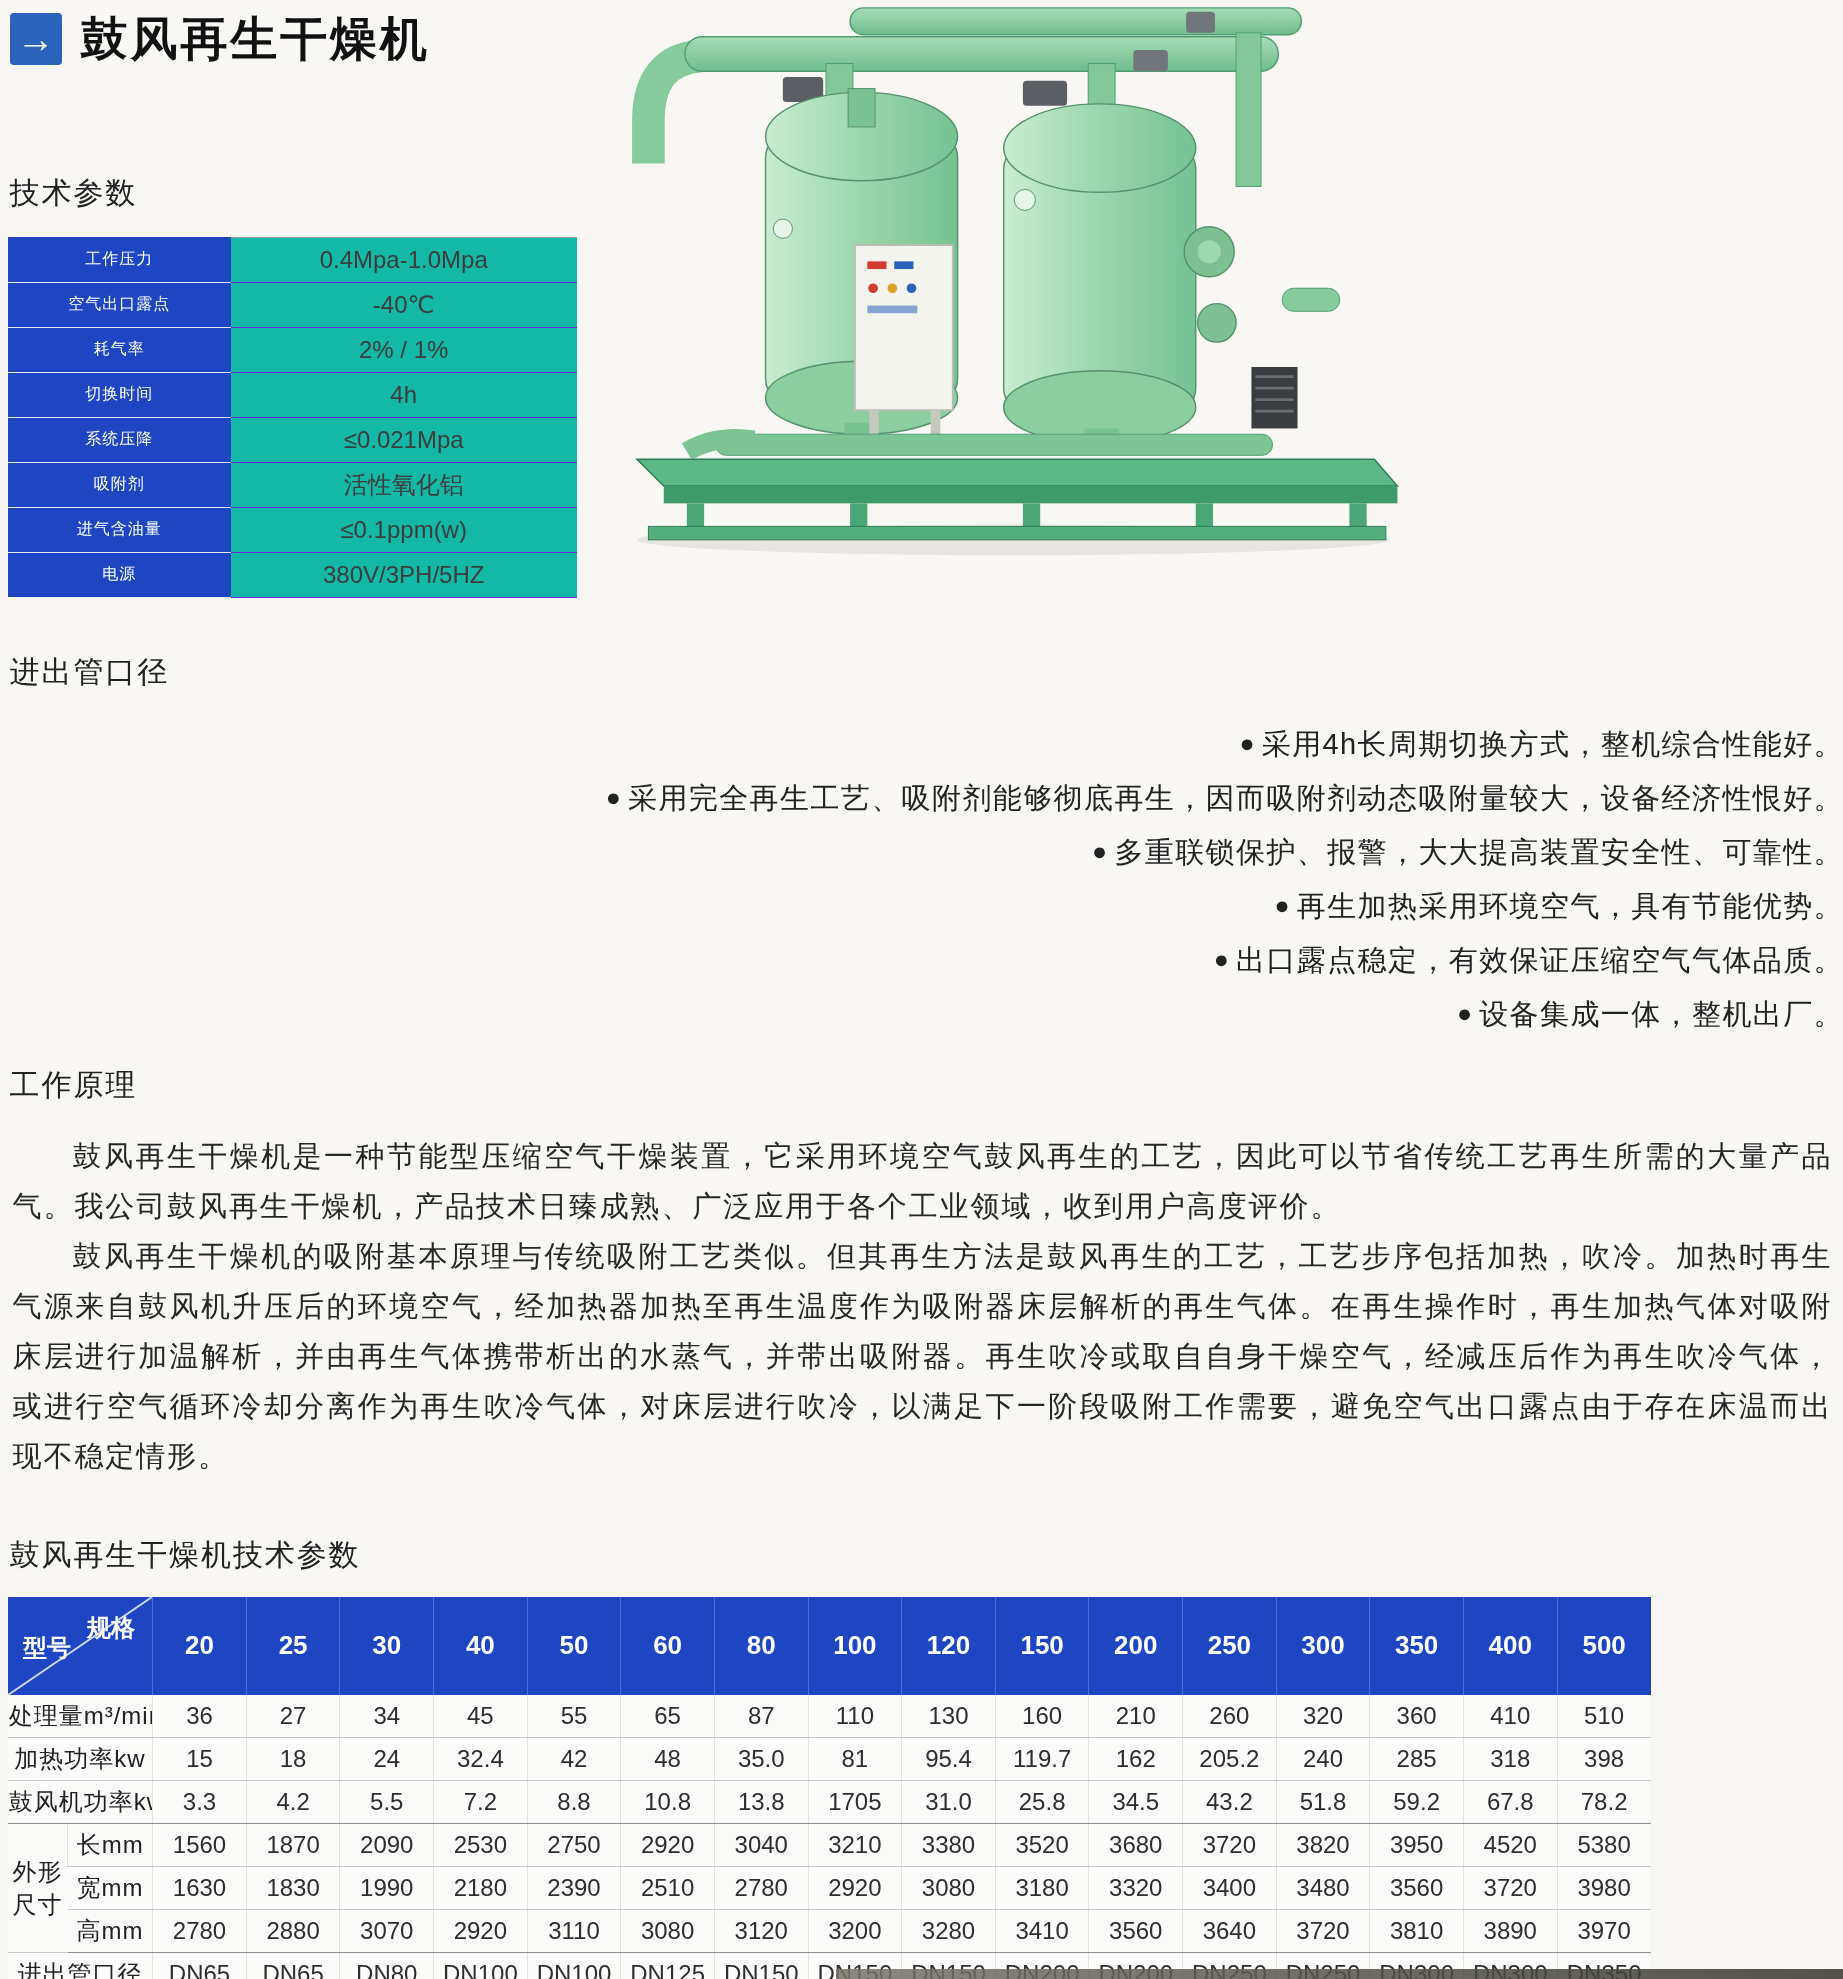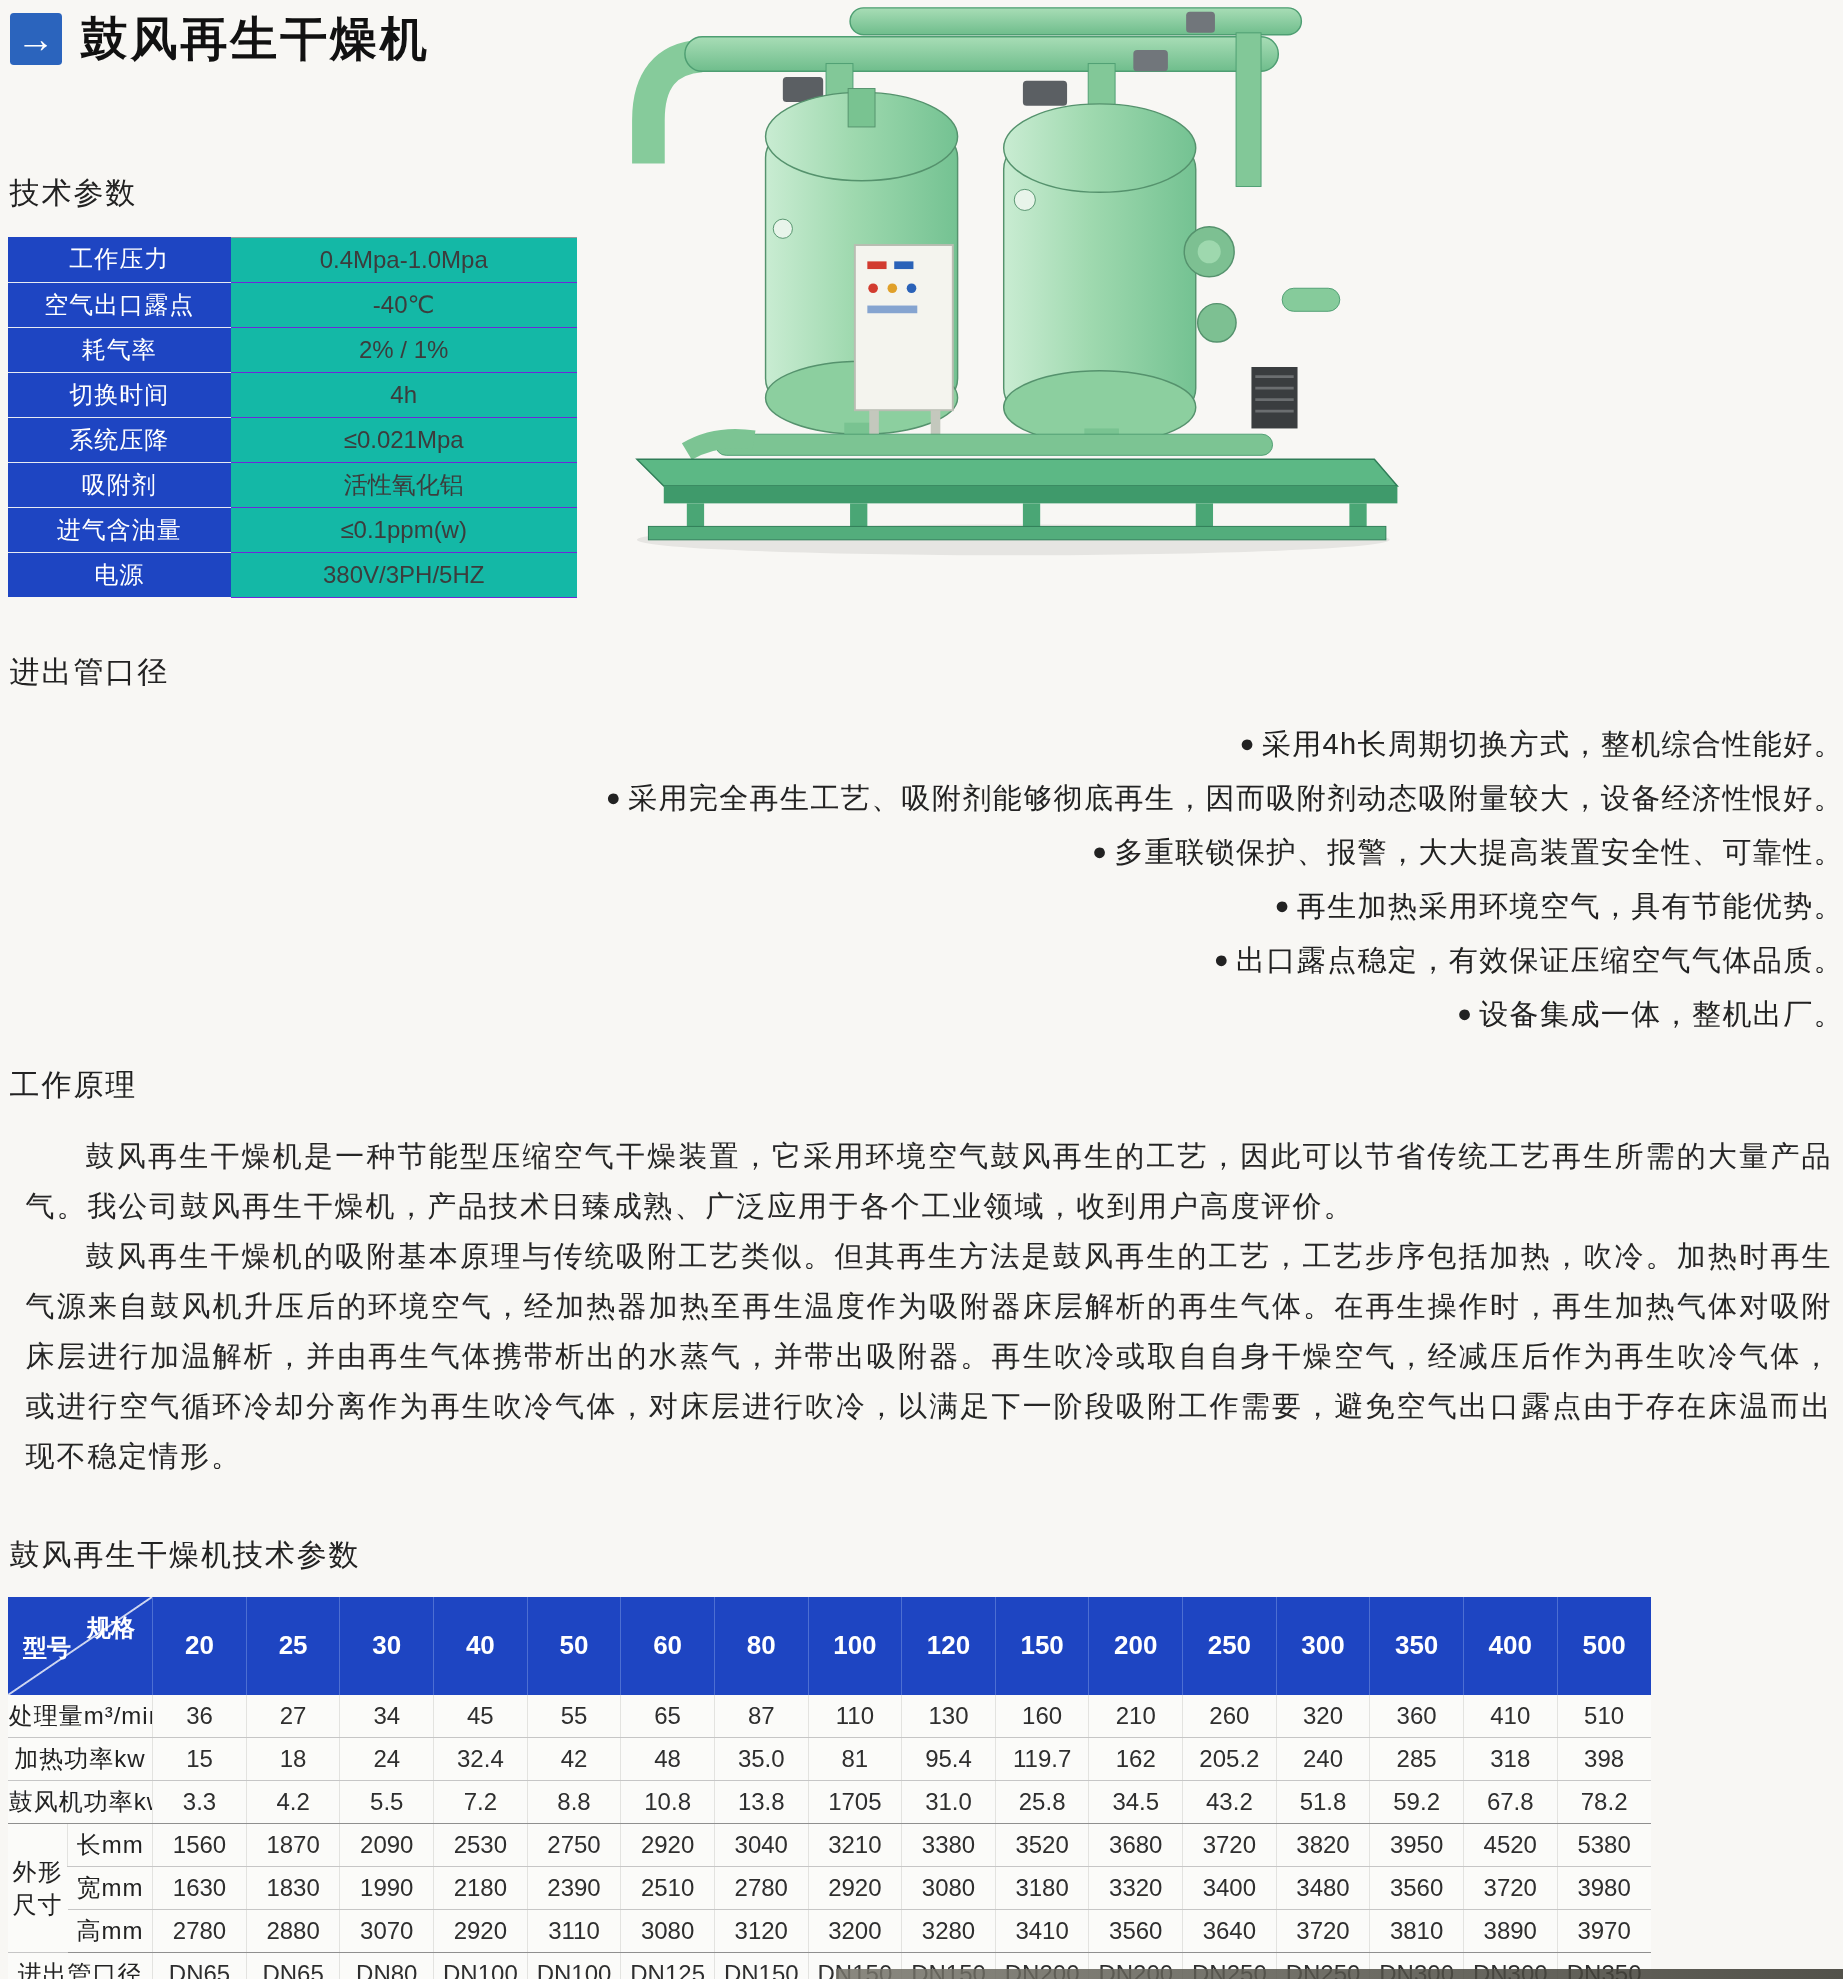--- a/index.html
+++ b/index.html
@@ -19,37 +19,37 @@
   
   .section-heading{font-size:30px;font-weight:400;color:#222;letter-spacing:1.9px;padding-left:9.6px;}
   .h-tech{margin-top:102px;}
   .h-features{margin-top:54px;}
   .h-principle{margin-top:33px;}
   .h-spec{margin-top:54px;}
   
   .tech-table{border-collapse:collapse;table-layout:fixed;width:565px;margin:23px 0 0 7.7px;}
   .tech-table td{height:42px;text-align:center;vertical-align:middle;}
   .tech-table .k{
-    width:221px;background:#1e45c2;color:#fff;font-size:24px;letter-spacing:1px;
+    width:221px;background:#1e45c2;color:#fff;font-size:16px;letter-spacing:1px;
     border-bottom:1.9px solid #e7eaf2;
   }
   .tech-table tr:last-child .k{border-bottom:none;}
   .tech-table .v{
     width:344px;background:#14b8a6;color:#3c3c3c;font-size:24px;
     border-bottom:1px solid #6d28d9;
   }
   .tech-table tr:first-child .v{border-top:1px solid #9c9c9c;}
   
   .photo{position:absolute;left:610px;top:0;width:797px;height:565px;}
   
   .features{list-style:none;margin:35px 0 0 0;padding:0 0 0 9.6px;}
   .features li{font-size:29px;color:#222;letter-spacing:1.4px;margin-bottom:20px;line-height:33px;text-align:right;}
   .features li::before{content:"●";font-size:25px;margin-right:5.8px;position:relative;top:-1.9px;}
   
-  .principle{margin:25px 0 0 16px;padding:0 11.5px 0 9.6px;}
+  .principle{margin:25px 0 0 3px;padding:0 11.5px 0 9.6px;}
   .principle p{
     margin:0;font-size:29px;line-height:50px;letter-spacing:1.9px;color:#262626;
     text-indent:60px;text-align:justify;word-break:break-all;
   }
   
   .spec-table{
     border-collapse:collapse;table-layout:fixed;width:1643px;margin:21px 0 0 7.7px;
     background:#fbfbf9;
   }
   .spec-table thead th{

